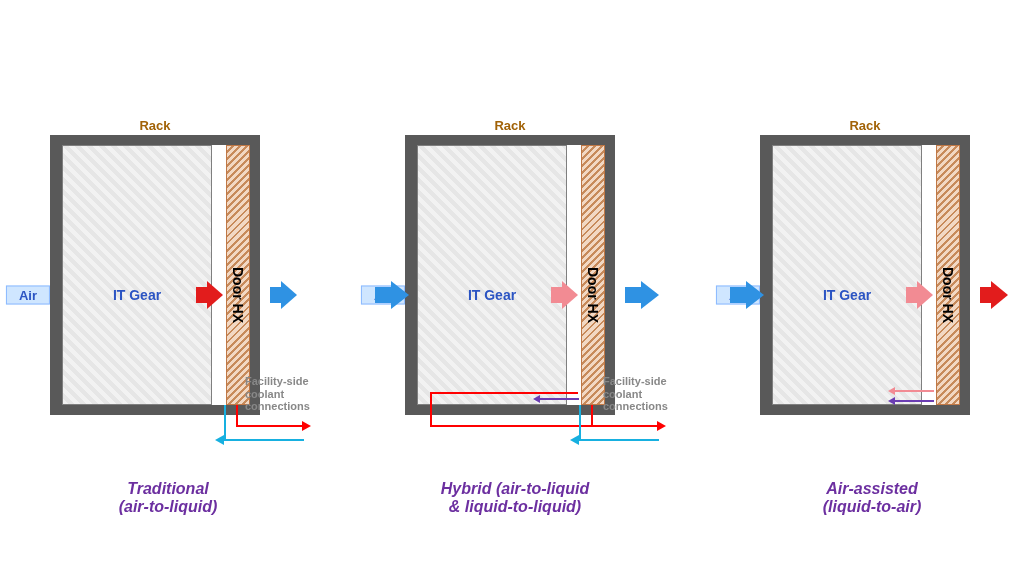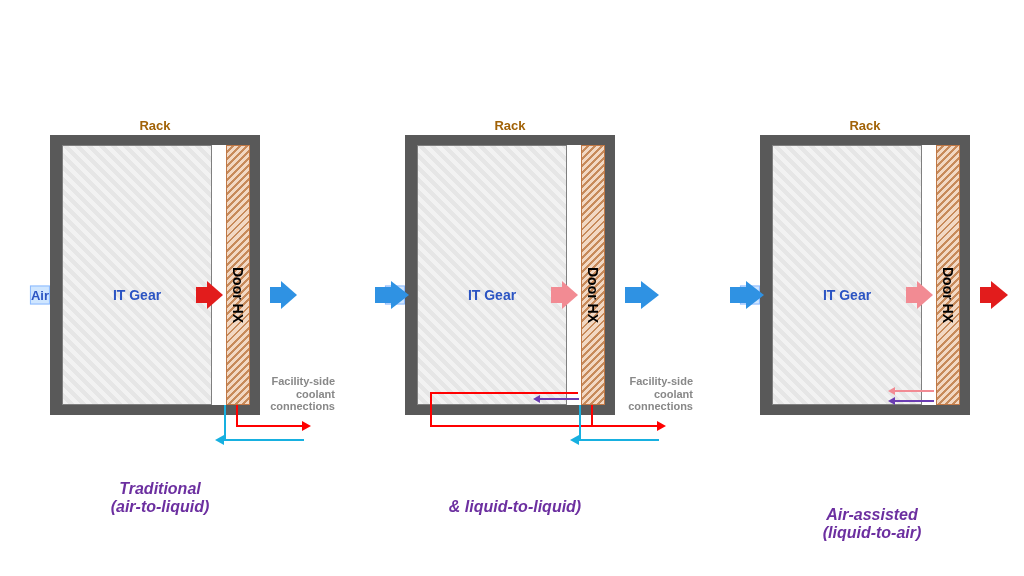--- a/index.html
+++ b/index.html
@@ -79,30 +79,30 @@
     writing-mode: vertical-rl;
     transform: translate(-50%, -50%);
   }
   .label-air-tag {
     position: absolute;
     font-size: 13px;
     font-weight: 700;
     color: #2b54c3;
     background: #cfe6ff;
     border: 1px solid #8cb9ff;
-    padding: 1px 0;
+    padding: 1px 12px;
     transform: translate(-100%, -50%);
     white-space: nowrap;
   }
   .label-coolant {
     position: absolute;
     font-size: 11px;
     font-weight: 700;
     color: #888;
-    text-align: right;
+    text-align: left;
     line-height: 1.15;
     width: 90px;
     transform: translateX(-50%);
   }
   .caption {
     position: absolute;
     font-size: 16px;
     font-style: italic;
     font-weight: 700;
     color: #6c2fa0;
@@ -201,21 +201,21 @@
   <div class="pipe-v" style="color:#17b0e0; left:224px; top:405px; height:34px;"></div>
   <div class="pipe-h" style="color:#17b0e0; left:224px; top:439px; width:80px;"></div>
   <div class="pipe-arrow-l" style="color:#17b0e0; left:215px; top:439px;"></div>
 
   <div class="label-coolant" style="left:290px; top:375px;">
     <span>Facility-side</span><br>
     <span>coolant</span><br>
     <span>connections</span>
   </div>
 
-  <div class="caption" style="left:160px; top:480px;">
+  <div class="caption" style="left:168px; top:480px;">
     <span>Traditional</span><br>
     <span>(air-to-liquid)</span>
   </div>
 
   <div class="rack" style="left:405px; top:135px; width:210px; height:280px;"></div>
   <div class="gear" style="left:417px; top:145px; width:150px; height:260px;"></div>
   <div class="gap-strip" style="left:567px; top:145px; width:14px; height:260px;"></div>
   <div class="door" style="left:581px; top:145px; width:24px; height:260px;"></div>
 
   <div class="label-rack" style="left:510px; top:118px;">Rack</div>
@@ -249,21 +249,21 @@
   <div class="pipe-h" style="color:#17b0e0; left:579px; top:439px; width:80px;"></div>
   <div class="pipe-arrow-l" style="color:#17b0e0; left:570px; top:439px;"></div>
 
   <div class="label-coolant" style="left:648px; top:375px;">
     <span>Facility-side</span><br>
     <span>coolant</span><br>
     <span>connections</span>
   </div>
 
   <div class="caption" style="left:515px; top:480px;">
-    <br>
+    <span>Hybrid (air-to-liquid</span><br>
     <span>&amp; liquid-to-liquid)</span>
   </div>
 
   <div class="rack" style="left:760px; top:135px; width:210px; height:280px;"></div>
   <div class="gear" style="left:772px; top:145px; width:150px; height:260px;"></div>
   <div class="gap-strip" style="left:922px; top:145px; width:14px; height:260px;"></div>
   <div class="door" style="left:936px; top:145px; width:24px; height:260px;"></div>
 
   <div class="label-rack" style="left:865px; top:118px;">Rack</div>
   <div class="label-gear" style="left:847px; top:295px;">IT Gear</div>
@@ -281,18 +281,18 @@
   <div class="barrow ba-redw" style="left:980px; top:295px;">
       <div class="shaft"></div>
       <div class="head"></div>
     </div>
 
   <div class="pipe-h" style="color:#f28b93; left:895px; top:390px; width:39px;"></div>
   <div class="pipe-arrow-l-small" style="color:#f28b93; left:888px; top:390px;"></div>
   <div class="pipe-h" style="color:#6b3db3; left:895px; top:400px; width:39px;"></div>
   <div class="pipe-arrow-l-small" style="color:#6b3db3; left:888px; top:400px;"></div>
 
-  <div class="caption" style="left:872px; top:506px;">
+  <div class="caption" style="left:872px; top:480px;">
     <span>Air-assisted</span><br>
     <span>(liquid-to-air)</span>
   </div>
 
 </div>
 
 </body></html>

